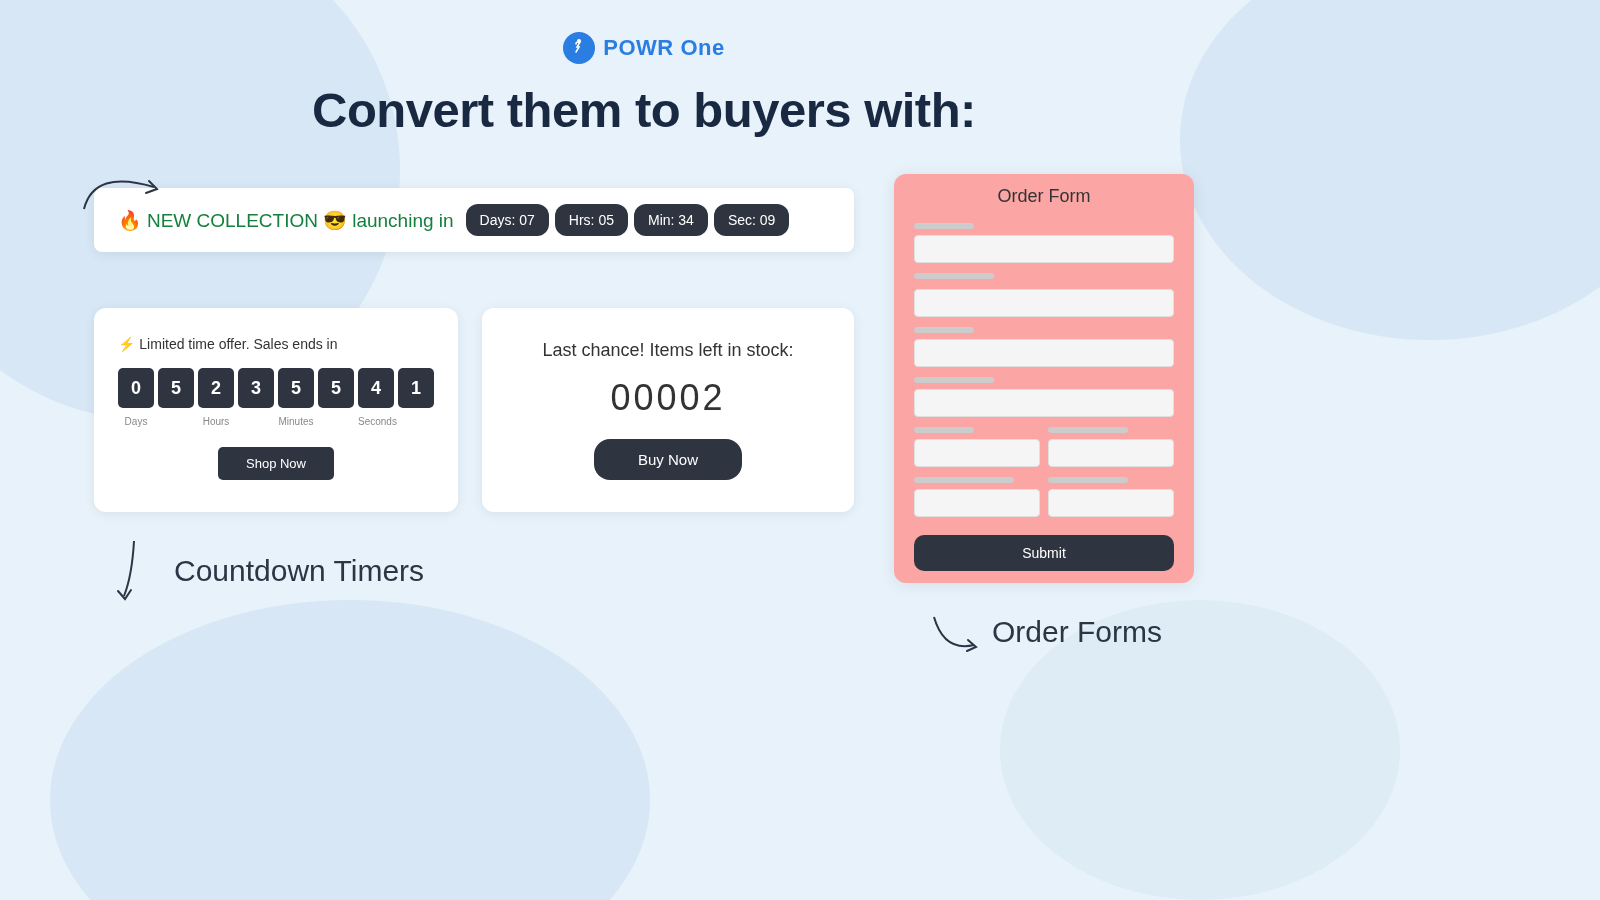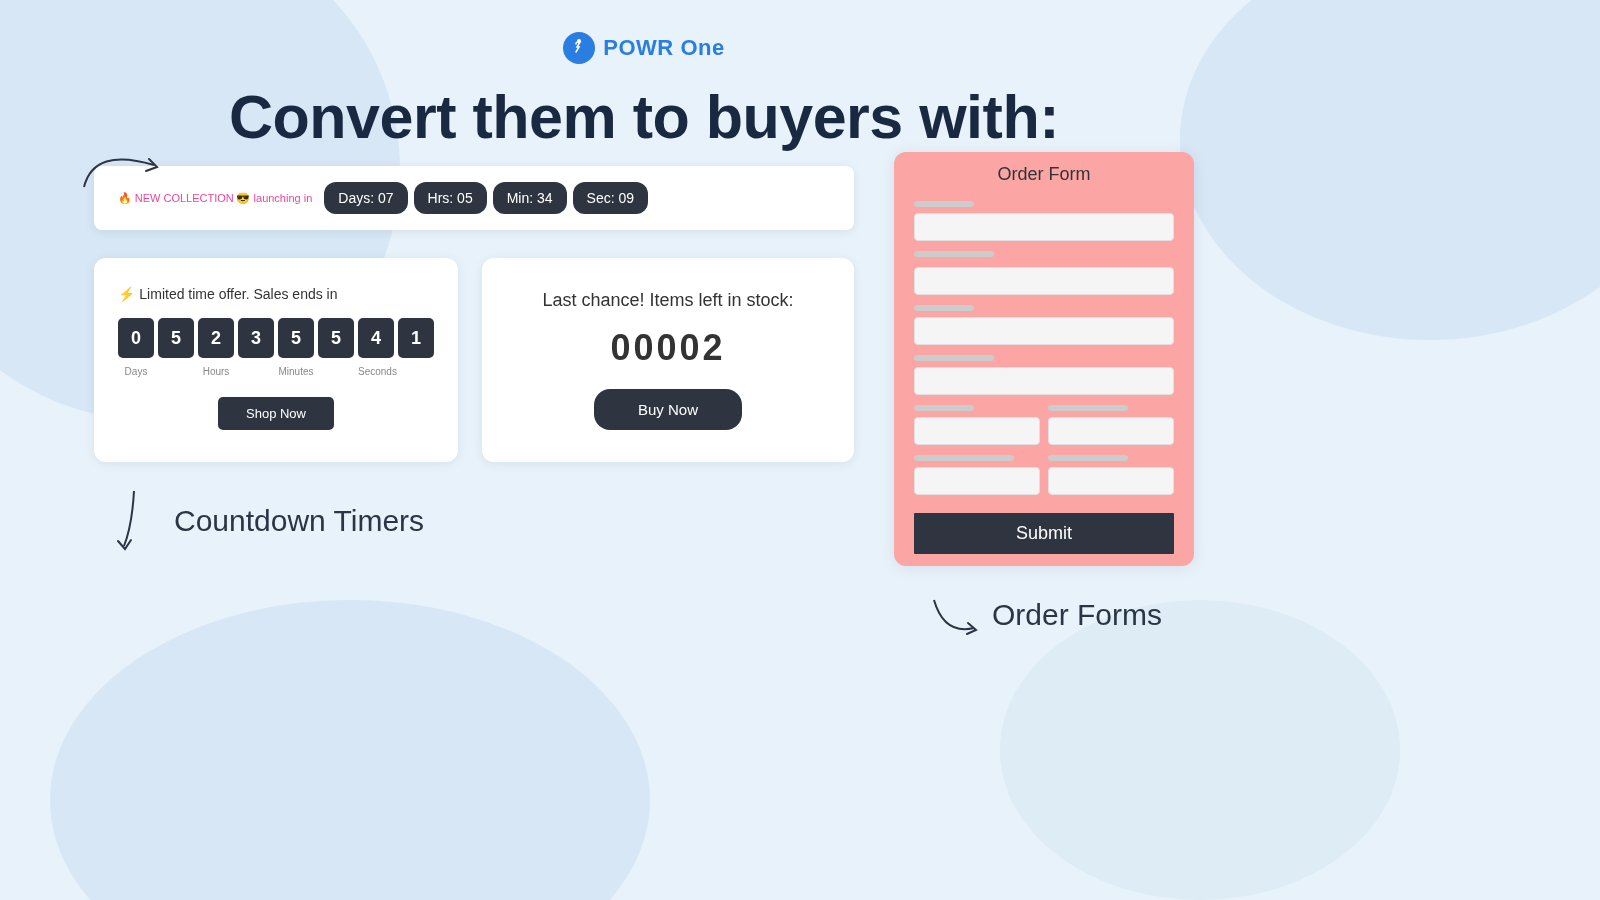--- a/index.html
+++ b/index.html
@@ -70,23 +70,24 @@
       font-size: 22px;
       font-weight: 700;
       color: #1a2942;
       letter-spacing: 0.5px;
     }
     .logo-text span {
       color: #2a7de1;
     }
 
     .main-heading {
-      font-size: 61px;
+      font-size: 49px;
       font-weight: 800;
       color: #1a2942;
+      margin-bottom: 36px;
       letter-spacing: -0.5px;
     }
 
     
     .content-area {
       display: flex;
       width: 1100px;
       gap: 40px;
       position: relative;
     }
@@ -121,22 +122,22 @@
       background: white;
       border-radius: 8px;
       padding: 16px 24px;
       display: flex;
       align-items: center;
       gap: 12px;
       box-shadow: 0 2px 12px rgba(0,0,0,0.08);
       margin-bottom: 28px;
     }
     .notif-text {
-      font-size: 11px;
-      color: #ec4899;
+      font-size: 19px;
+      color: #15803d;
       white-space: nowrap;
     }
     .notif-countdown {
       display: flex;
       gap: 6px;
     }
     .notif-badge {
       background: #2e3540;
       color: white;
       padding: 8px 14px;
@@ -144,20 +145,21 @@
       font-size: 14px;
       font-weight: 500;
       white-space: nowrap;
     }
 
     
     .timer-row {
       display: flex;
       gap: 24px;
       margin-bottom: 0;
+      margin-top: 28px;
     }
 
     
     .countdown-card-1 {
       background: white;
       border-radius: 12px;
       padding: 28px 24px 24px;
       box-shadow: 0 2px 12px rgba(0,0,0,0.07);
       flex: 1;
     }
@@ -218,21 +220,21 @@
     }
     .last-chance-text {
       font-size: 18px;
       color: #333;
       margin-bottom: 16px;
       text-align: center;
     }
     .stock-number {
       font-size: 36px;
       color: #333;
-      font-weight: 700;
+      font-weight: 400;
       letter-spacing: 3px;
       margin-bottom: 20px;
     }
     .buy-now-btn {
       background: #2e3540;
       color: white;
       border: none;
       border-radius: 16px;
       padding: 12px 44px;
       font-size: 15px;
@@ -289,23 +291,23 @@
       display: flex;
       gap: 8px;
     }
     .form-row .form-field-group {
       flex: 1;
     }
     .submit-btn {
       background: #2e3540;
       color: white;
       border: none;
-      border-radius: 1px;
+      border-radius: 10px;
       padding: 10px;
-      font-size: 18px;
+      font-size: 14px;
       cursor: pointer;
       width: 100%;
       margin-top: 8px;
     }
     .order-forms-label {
       font-size: 30px;
       color: #2a3545;
       font-weight: 400;
     }
   </style>

